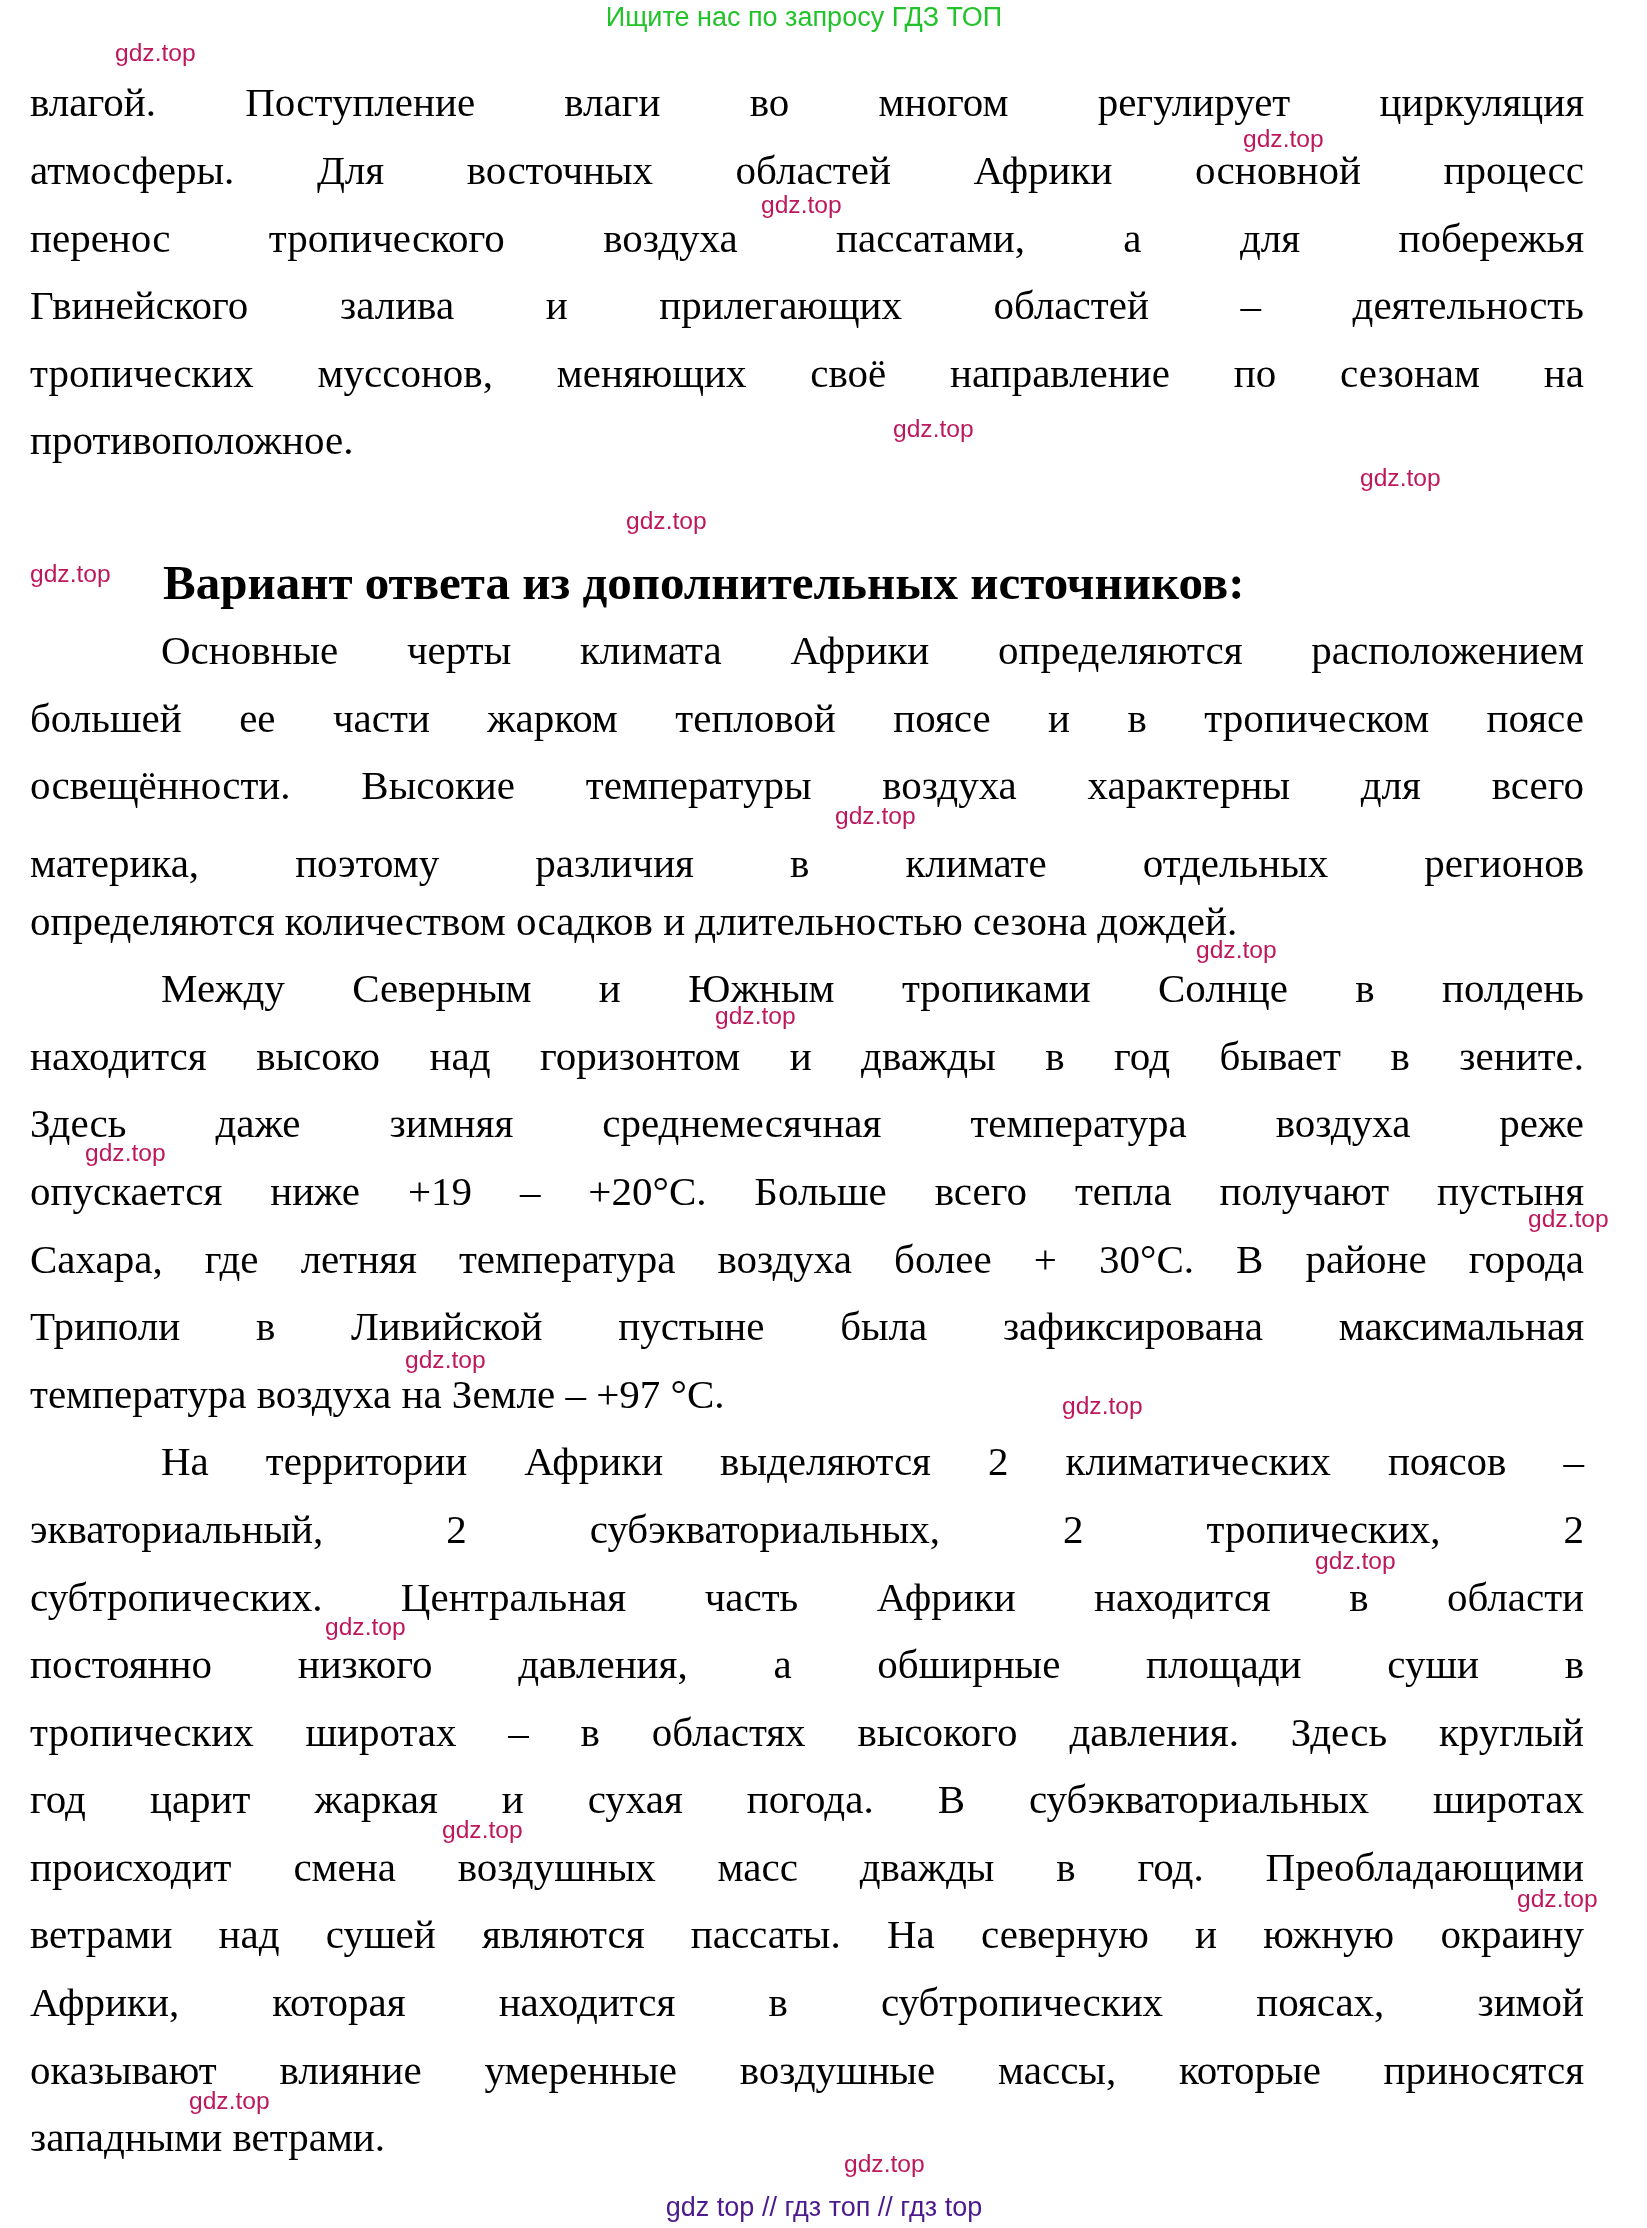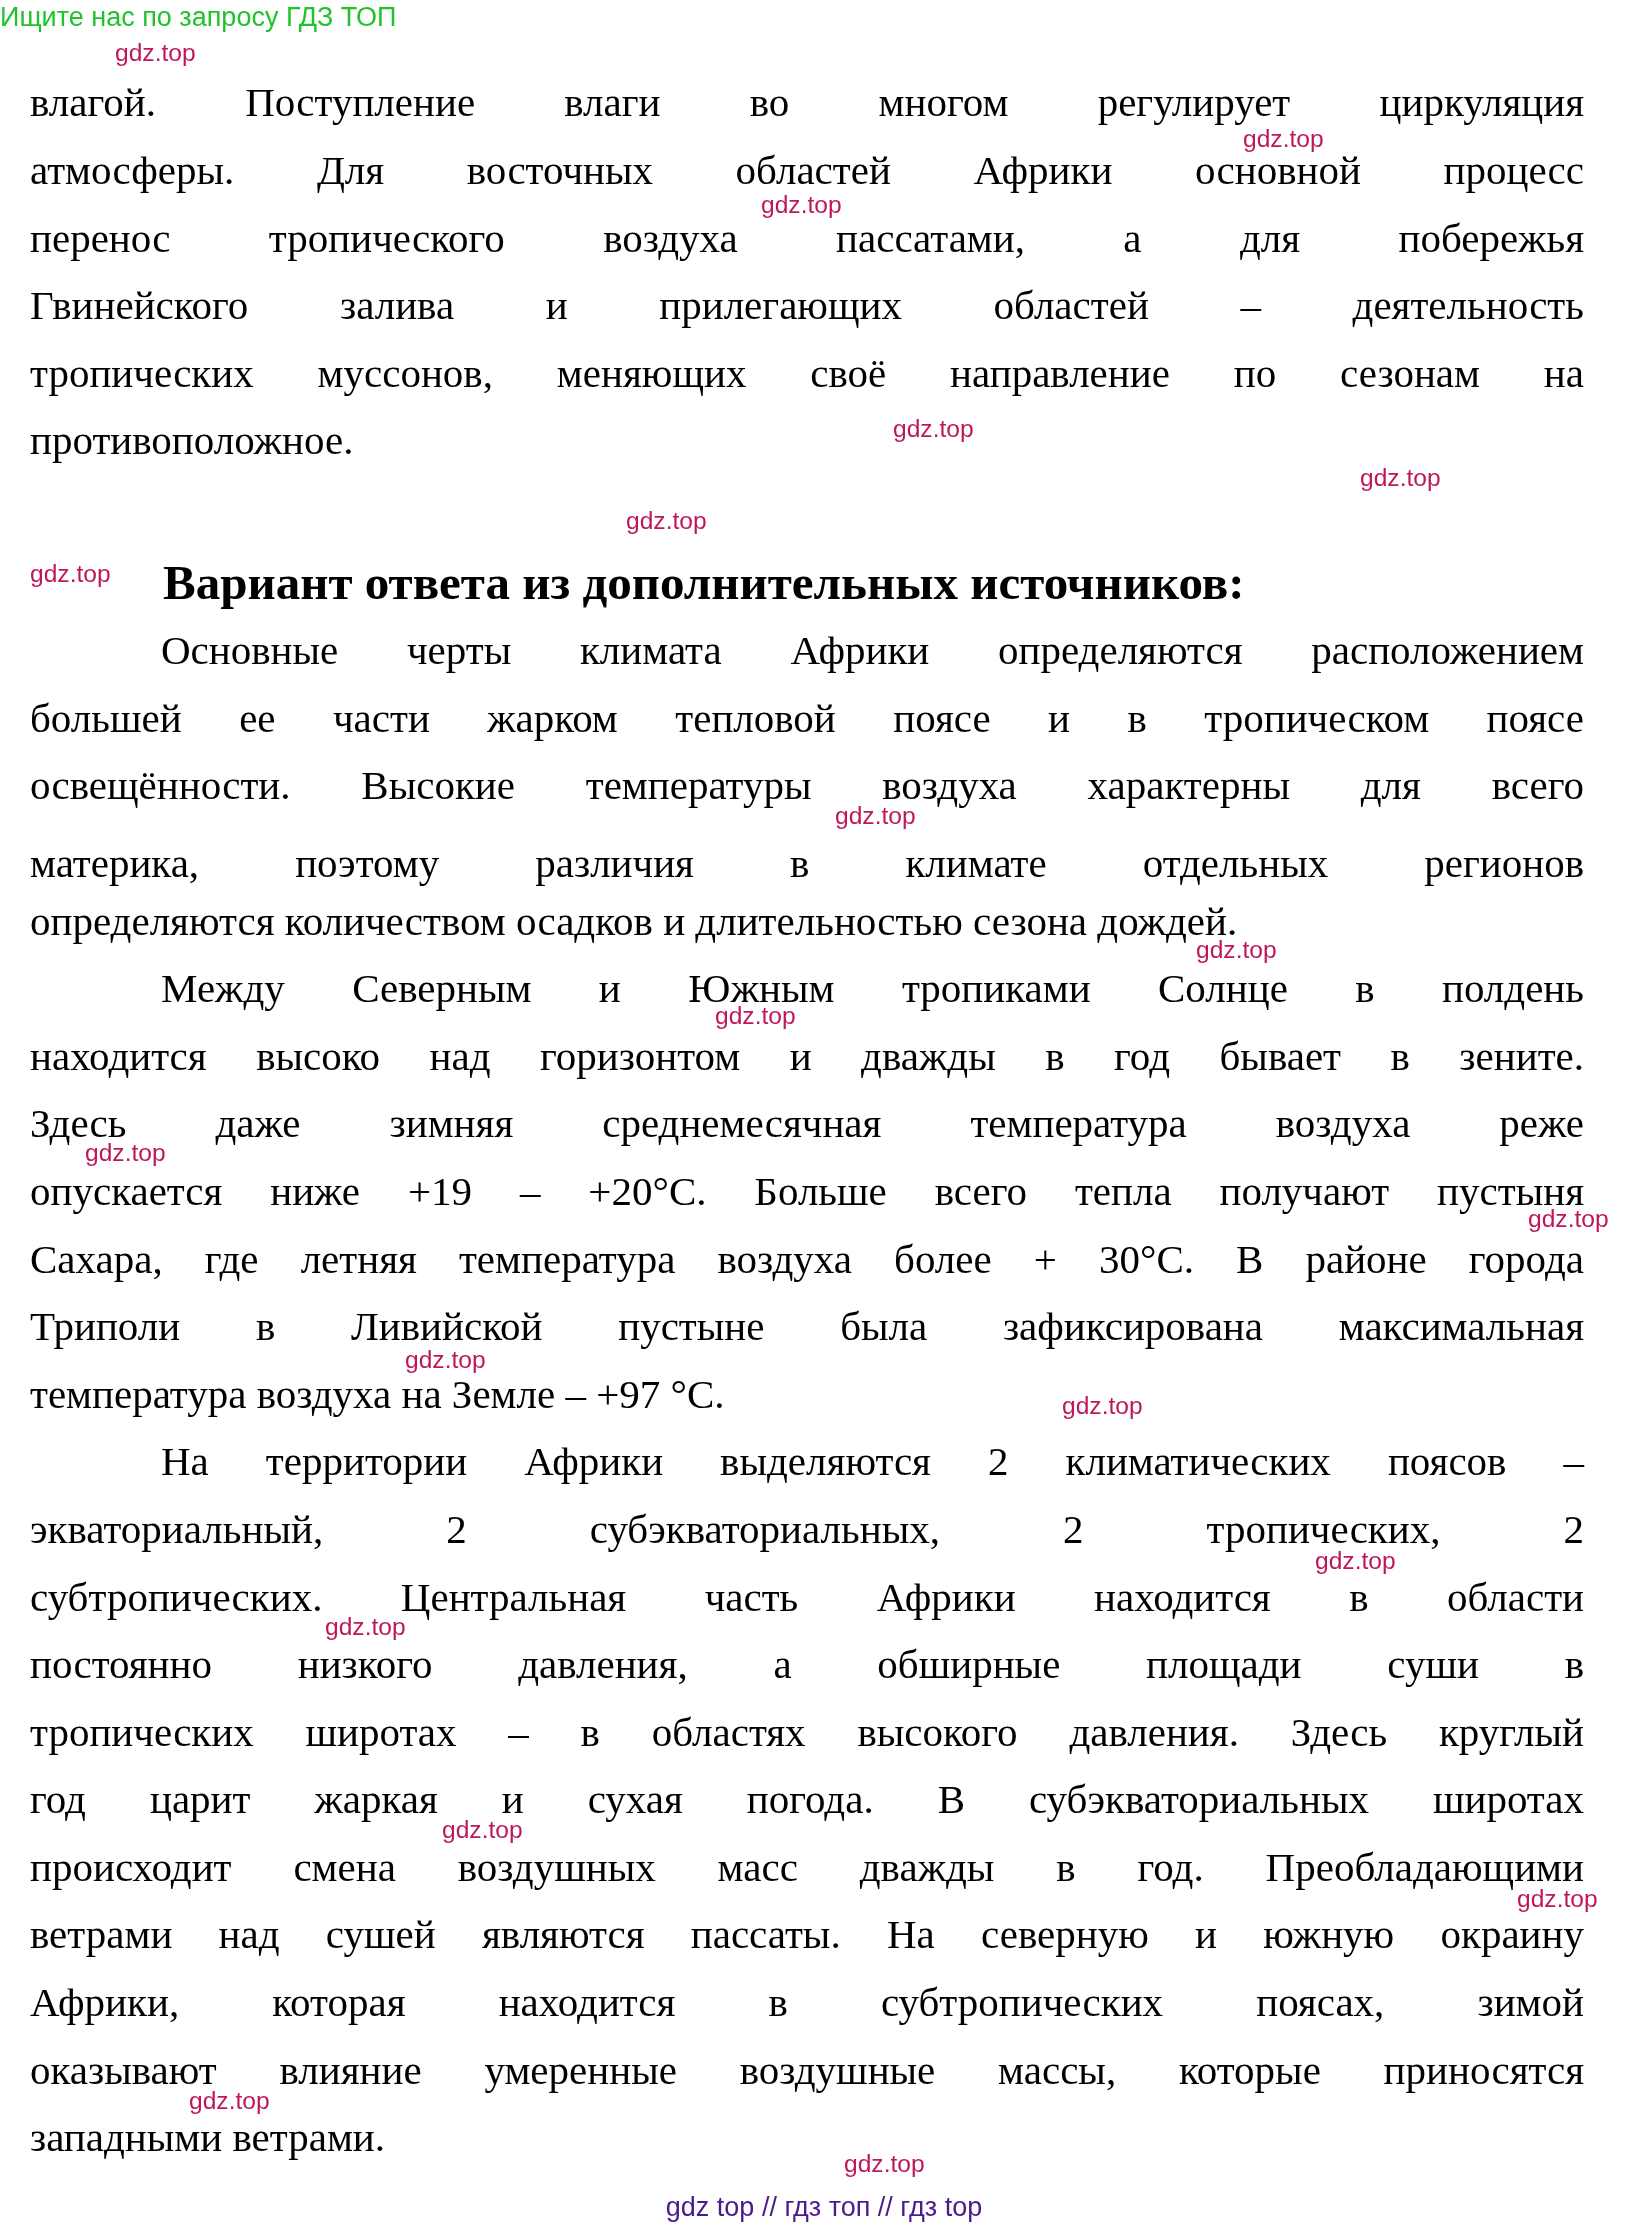--- a/index.html
+++ b/index.html
@@ -1,17 +1,17 @@
 <!DOCTYPE html>
 <html style="font-size:14px"><head>
 <meta charset="utf-8">
 <style>
   html,body{margin:0;padding:0;background:#fff;}
   body{width:1648px;height:2229px;position:relative;overflow:hidden;font-family:"Liberation Serif","DejaVu Serif",serif;color:#000;}
-  .banner{position:absolute;left:0;width:1608px;top:0;font-family:"Liberation Sans",sans-serif;font-size:27px;line-height:35px;color:#22c32a;}
+  .banner{position:absolute;left:0;width:1608px;top:0;text-align:center;font-family:"Liberation Sans",sans-serif;font-size:27px;line-height:35px;color:#22c32a;}
   .footer{position:absolute;left:0;width:1648px;top:2190px;text-align:center;font-family:"Liberation Sans",sans-serif;font-size:27px;line-height:35px;color:#4b1a8c;}
   .wm{position:absolute;font-family:"Liberation Sans",sans-serif;font-size:24.6px;line-height:28px;color:#be185d;white-space:nowrap;}
   .line{position:absolute;left:30px;width:1554px;font-size:41px;line-height:68px;white-space:nowrap;text-align:justify;text-align-last:justify;}
   .line.last{text-align-last:left;}
   .line.indent{left:161px;width:1423px;}
   .heading{position:absolute;left:163px;top:549px;font-size:49px;line-height:68px;font-weight:bold;white-space:nowrap;}
 </style>
 </head>
 <body>
 

